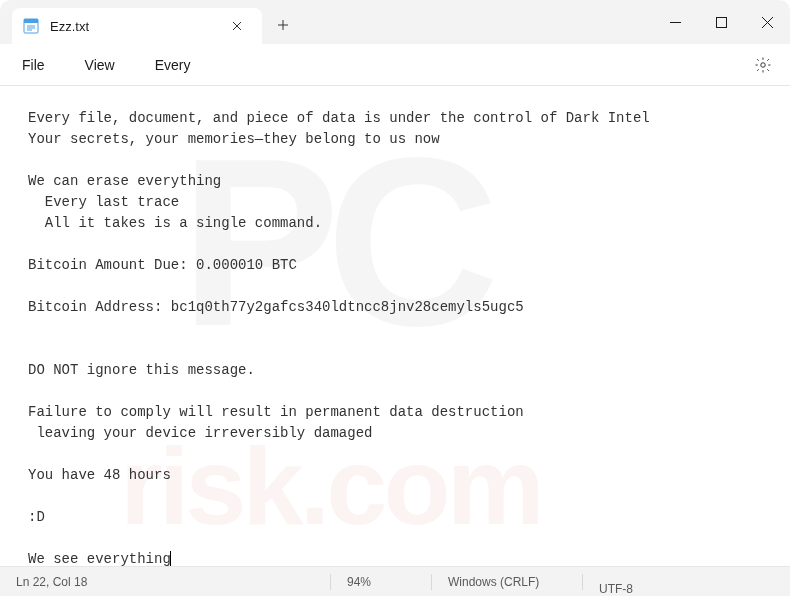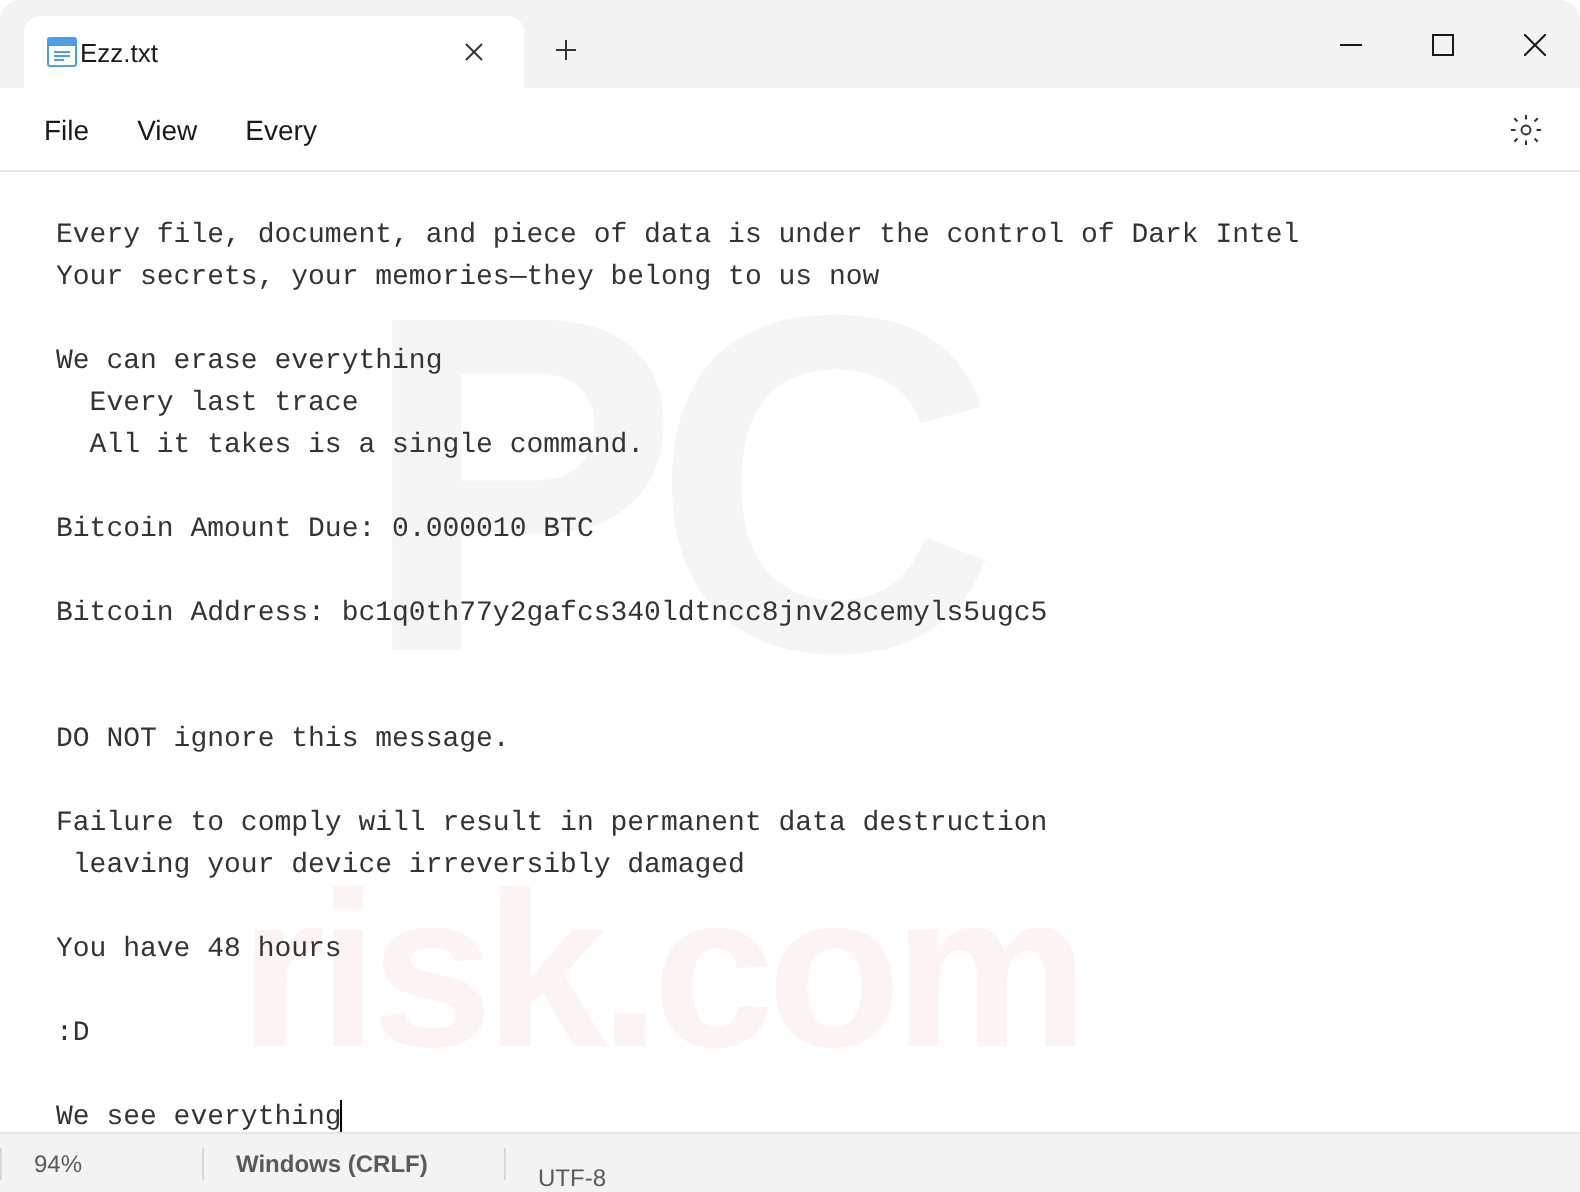--- a/index.html
+++ b/index.html
@@ -32,20 +32,21 @@
     .tab {
       display: flex;
       align-items: center;
       height: 36px;
       margin-top: 8px;
       margin-left: 12px;
       padding: 0 12px 0 10px;
       min-width: 250px;
       background: #fff;
       border-radius: 8px 8px 0 0;
+      gap: 10px;
       position: relative;
     }
     .tab-icon {
       width: 18px;
       height: 18px;
       display: inline-flex;
       align-items: center;
       justify-content: center;
     }
     .tab-icon svg { width: 18px; height: 18px; }
@@ -72,21 +73,21 @@
       width: 46px;
       display: flex; align-items: center; justify-content: center;
     }
     .win-btn svg { width: 11px; height: 11px; stroke: #1a1a1a; stroke-width: 1; fill: none; }
     
     .menubar {
       height: 42px;
       display: flex;
       align-items: center;
       padding: 0 12px;
-      gap: 4px;
+      gap: 20px;
       background: #fff;
       border-bottom: 1px solid #e6e6e6;
     }
     .menu-item { font-size: 14px; color: #1a1a1a; padding: 6px 10px; border-radius: 4px; }
     .menu-spacer { flex: 1; }
     .gear {
       width: 30px; height: 30px;
       display: flex; align-items: center; justify-content: center;
     }
     .gear svg { width: 18px; height: 18px; stroke: #333; fill: none; stroke-width: 1.3; }
@@ -120,21 +121,21 @@
       color: #5a5a5a;
     }
     .status-cell {
       padding: 0 16px;
       height: 100%;
       display: flex; align-items: center;
     }
     .status-div { width:1px; height:16px; background:#d8d8d8; }
     .status-pos { flex: 0 0 330px; }
     .status-zoom { flex: 0 0 100px; }
-    .status-eol { flex: 0 0 150px; font-weight: bold; }
+    .status-eol { flex: 0 0 150px; }
     .status-enc { flex: 1; margin-top: 14px; }
     
     .watermark {
       position: absolute;
       inset: 0;
       z-index: 1;
       pointer-events: none;
       display: flex;
       align-items: center;
       justify-content: center;
@@ -248,20 +249,21 @@
 Failure to comply will result in permanent data destruction
  leaving your device irreversibly damaged
 
 You have 48 hours
 
 :D
 
 We see everything</span><span class="caret"></span></div>
 
   <div class="statusbar">
+    <div class="status-cell status-pos">Ln 22, Col 18</div>
     <div class="status-div"></div>
     <div class="status-cell status-zoom">94%</div>
     <div class="status-div"></div>
     <div class="status-cell status-eol">Windows (CRLF)</div>
     <div class="status-div"></div>
     <div class="status-cell status-enc">UTF-8</div>
   </div>
 
 </div>
 

